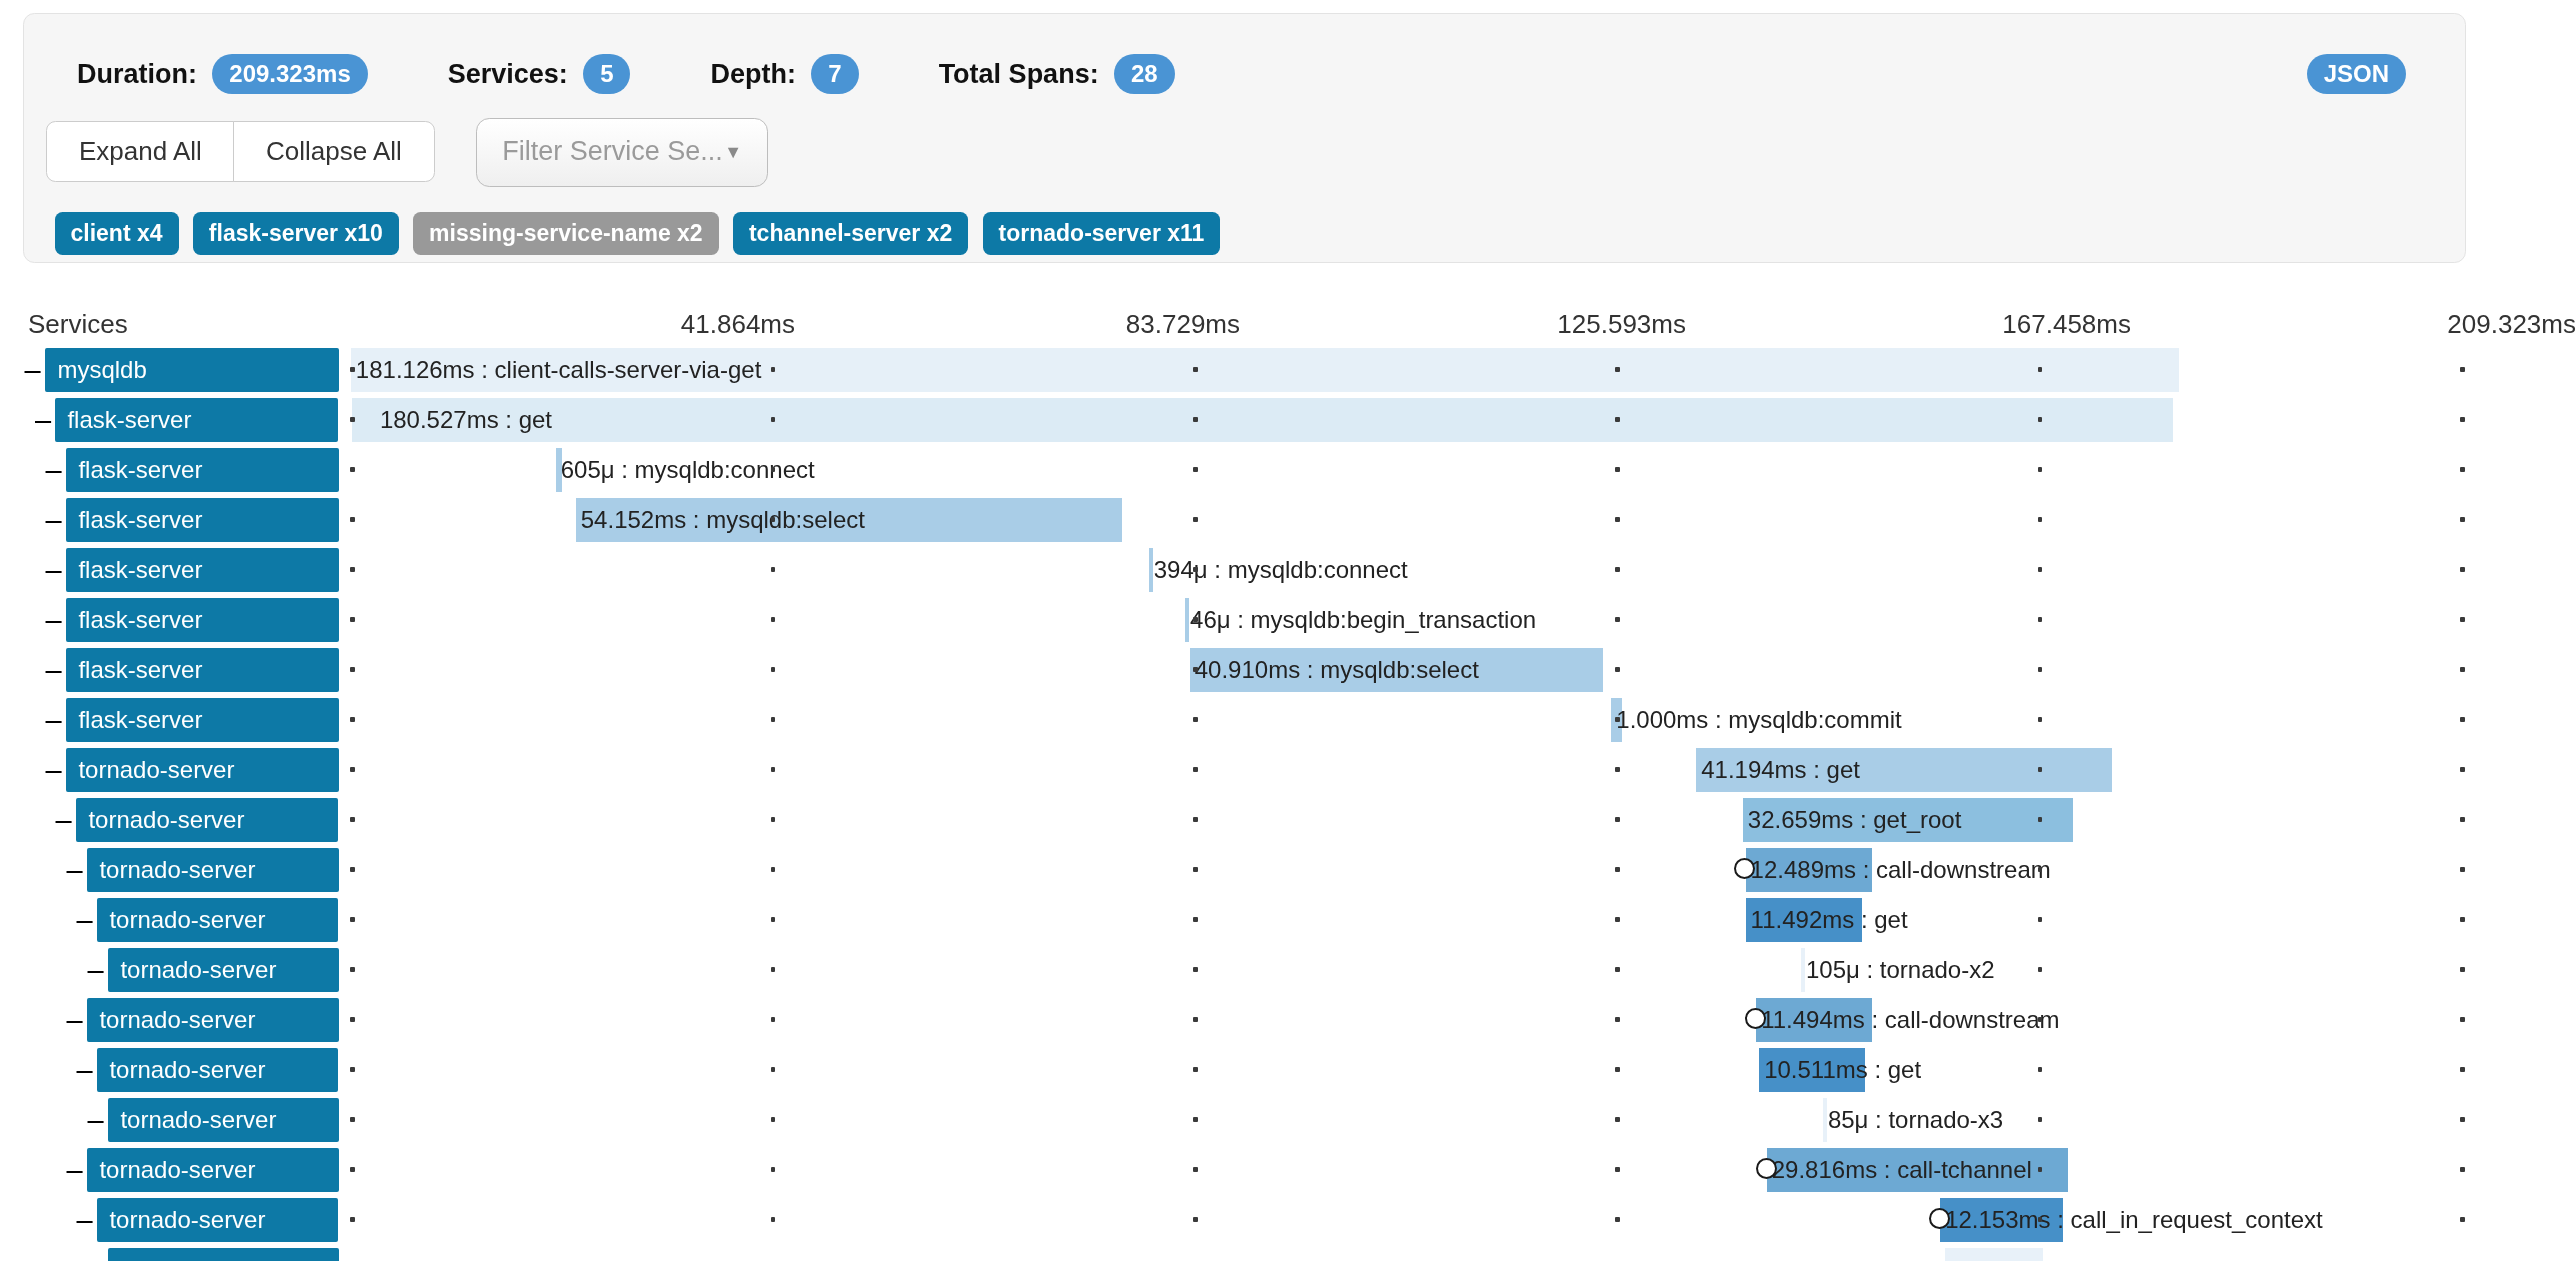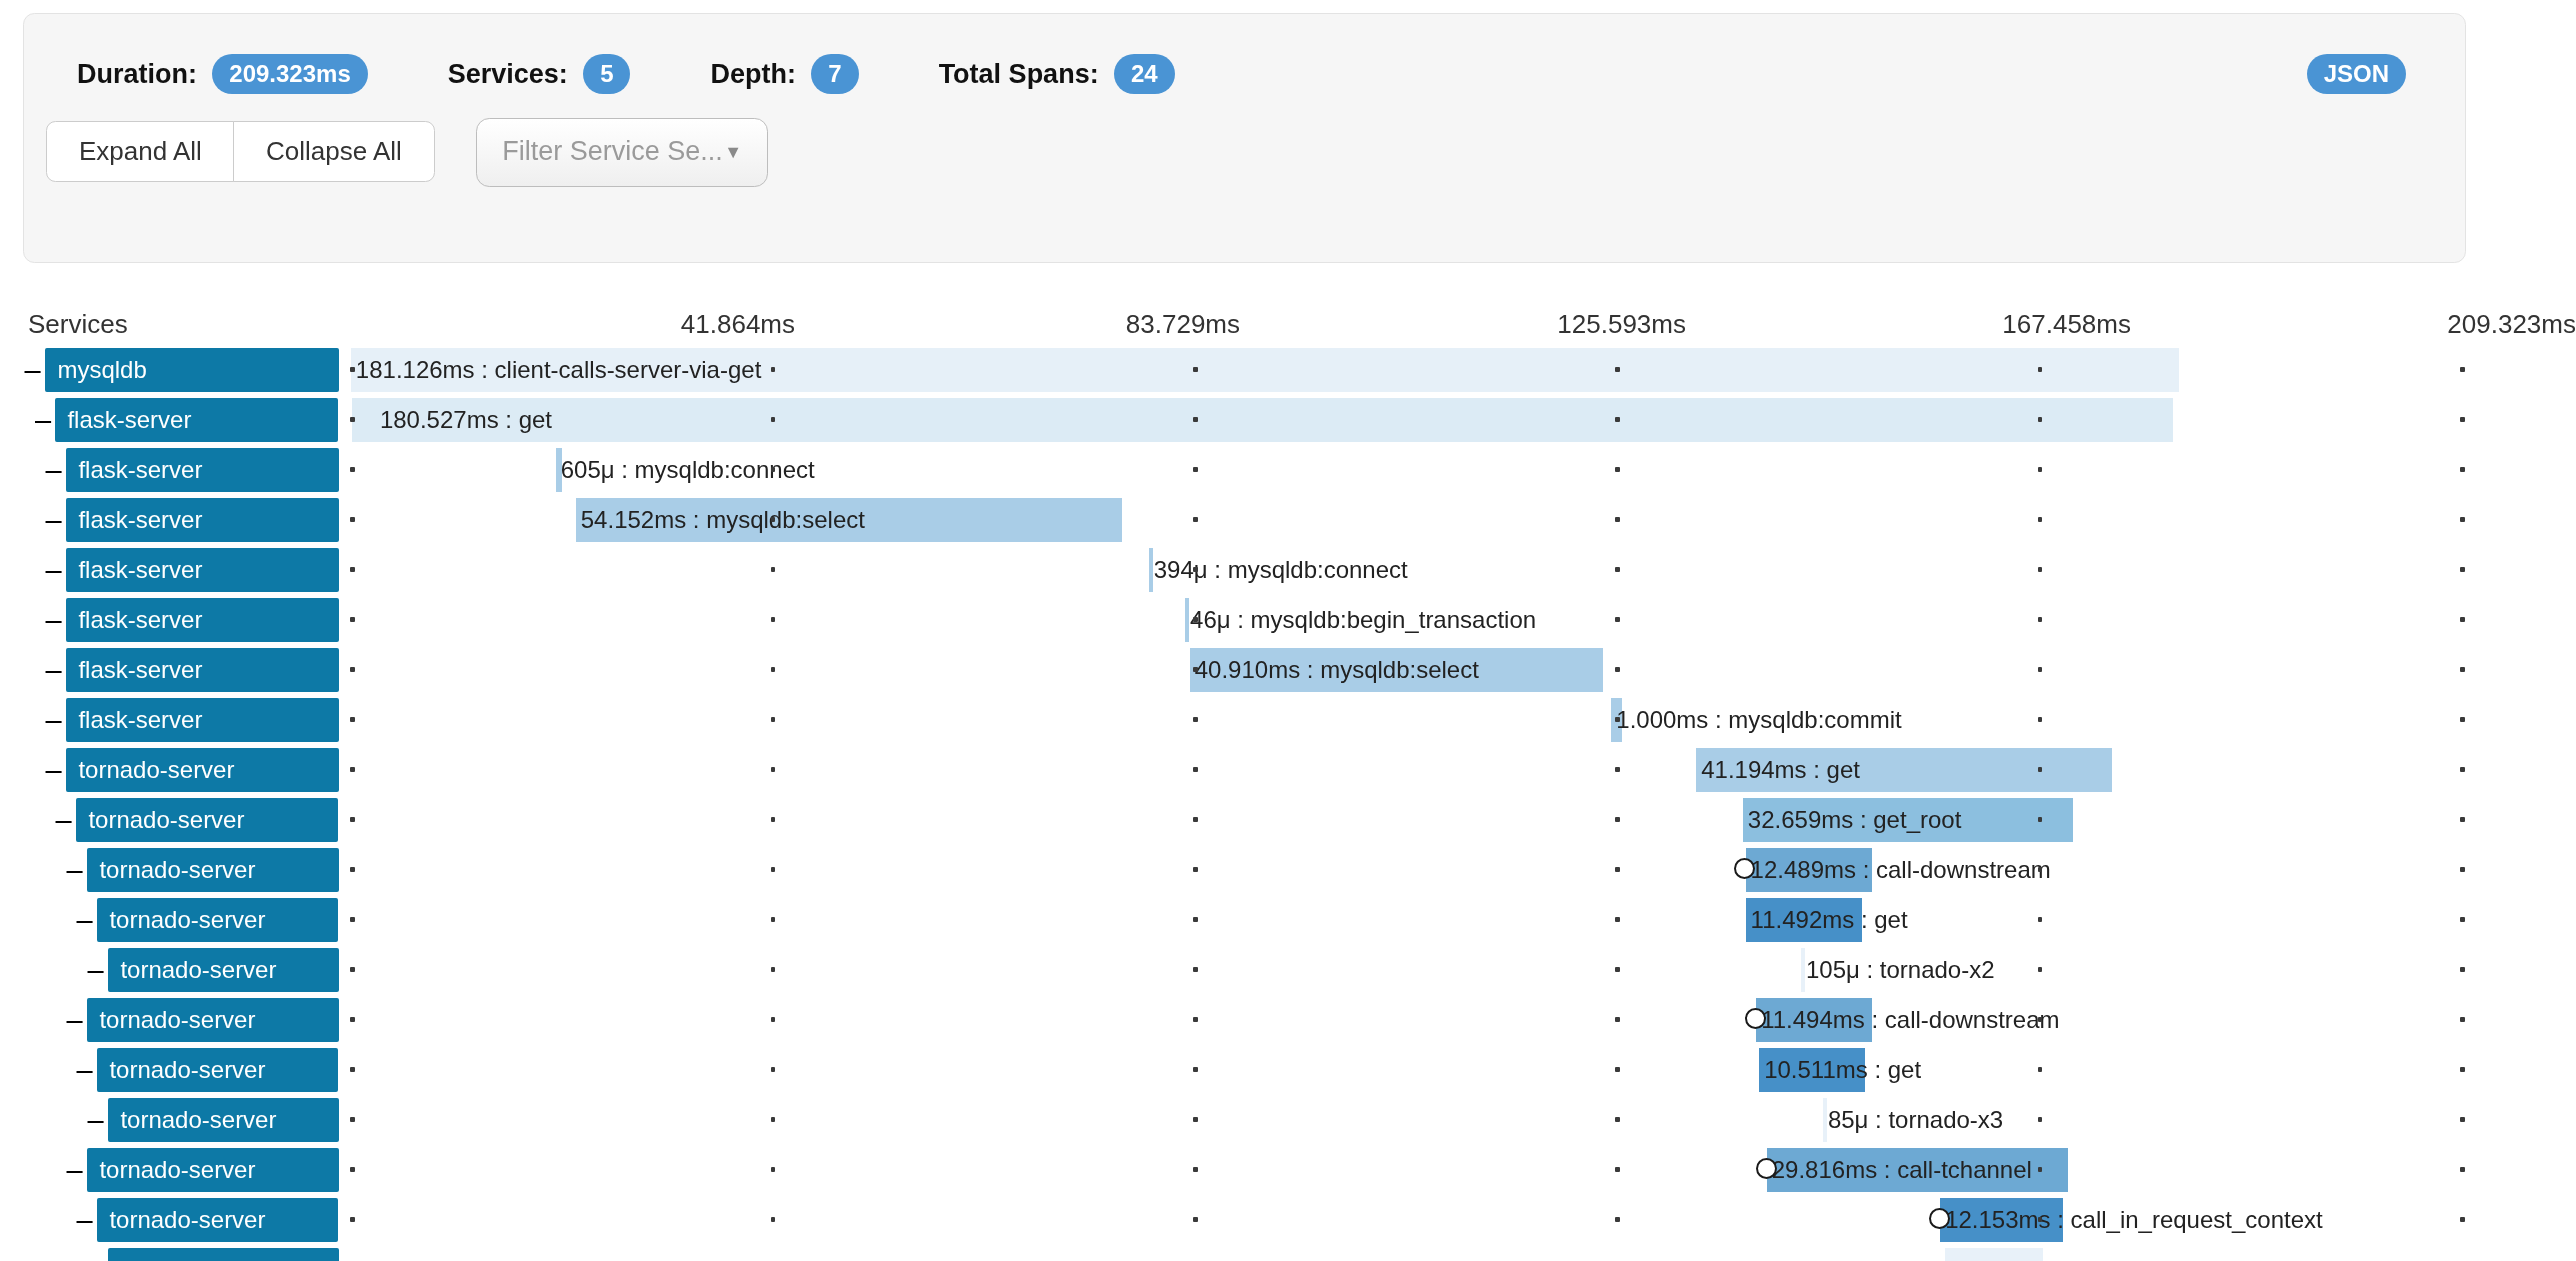--- a/index.html
+++ b/index.html
@@ -84,36 +84,43 @@
         <div class="stat">
           <span class="stat-label">Services:</span>
           <span class="pill" style="background: rgb(74, 148, 212);">5</span>
         </div>
         <div class="stat">
           <span class="stat-label">Depth:</span>
           <span class="pill" style="background: rgb(74, 148, 212);">7</span>
         </div>
         <div class="stat">
           <span class="stat-label">Total Spans:</span>
-          <span class="pill" style="background: rgb(74, 148, 212);">24</span>
+          <span class="pill" style="background: rgb(74, 148, 212);">28</span>
         </div>
       </div>
     <span class="pill json-btn" style="background: rgb(74, 148, 212);">JSON</span>
 
     <div class="controls-row">
       <div class="btn-group">
         <button class="btn first">Expand All</button>
         <button class="btn last">Collapse All</button>
       </div>
       <div class="filter-select">
         <span>Filter Service Se...</span>
         <span class="filter-caret">▼</span>
       </div>
     </div>
 
+    <div class="tags-row">
+        <span class="svc-tag" style="background: rgb(13, 121, 166);">client x4</span>
+        <span class="svc-tag" style="background: rgb(13, 121, 166);">flask-server x10</span>
+        <span class="svc-tag" style="background: rgb(153, 153, 153);">missing-service-name x2</span>
+        <span class="svc-tag" style="background: rgb(13, 121, 166);">tchannel-server x2</span>
+        <span class="svc-tag" style="background: rgb(13, 121, 166);">tornado-server x11</span>
+      </div>
   </div>
 
   <div class="trace-header">
     <span class="services-header">Services</span>
   <div class="time-mark" style="left: 547px;">41.864ms</div>
       <div class="time-mark" style="left: 992px;">83.729ms</div>
       <div class="time-mark" style="left: 1438px;">125.593ms</div>
       <div class="time-mark" style="left: 1883px;">167.458ms</div>
       <div class="time-mark" style="left: 2328px;">209.323ms</div>
     </div>

